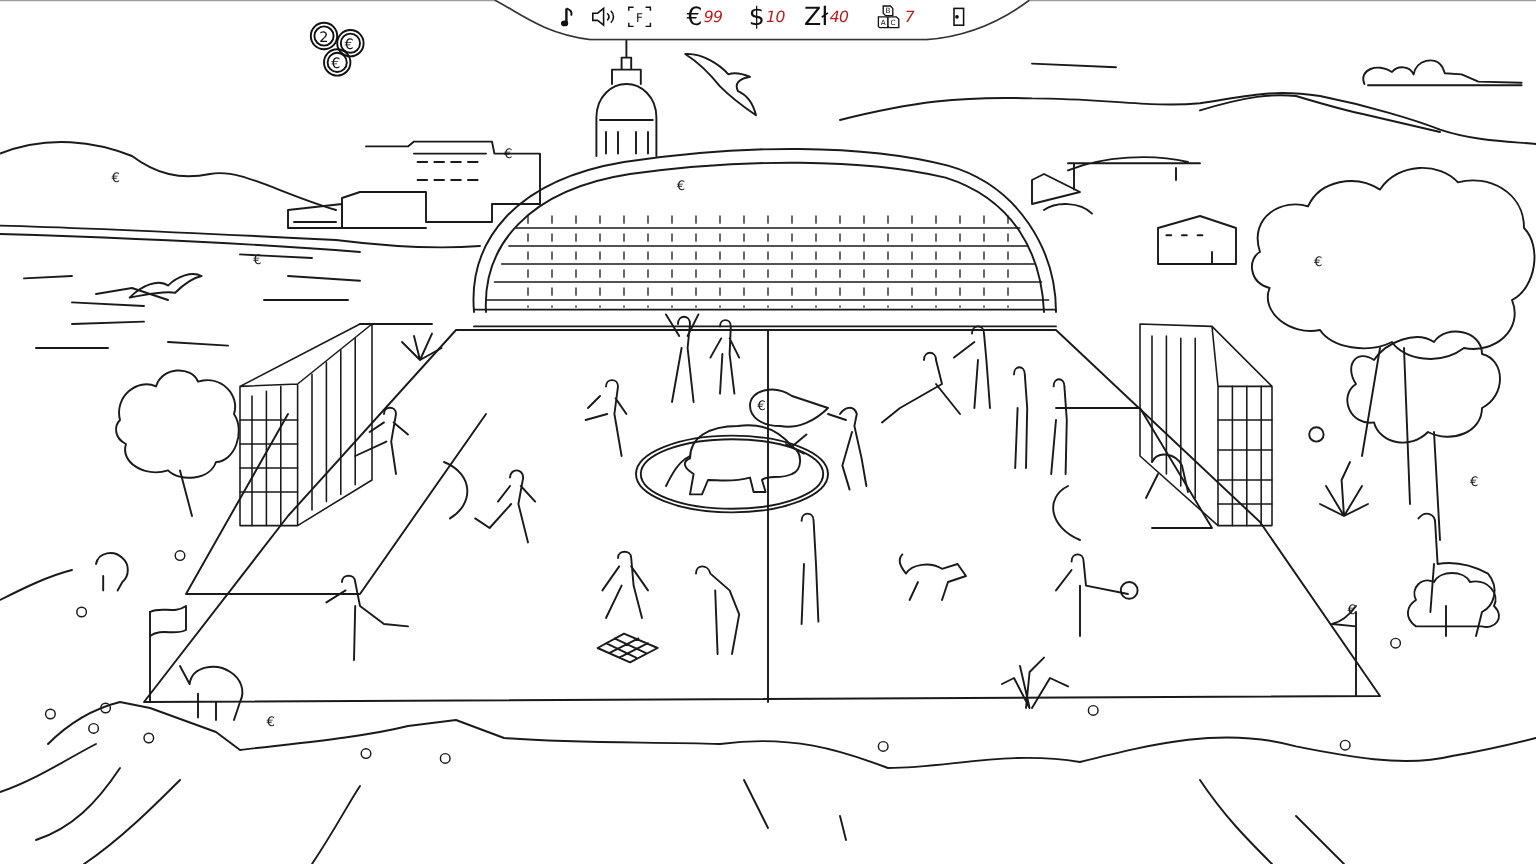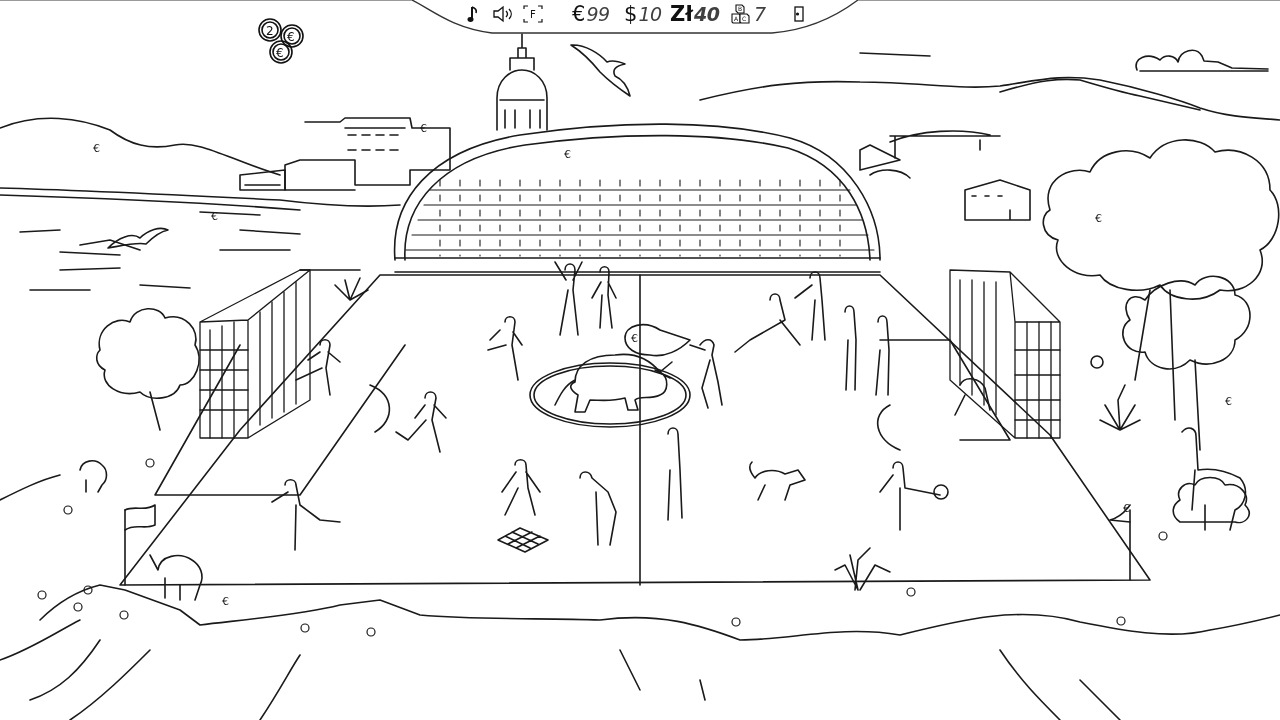--- a/index.html
+++ b/index.html
@@ -7,21 +7,21 @@
   .top-border { position: absolute; left: 0; top: 0; width: 1280px; height: 1px; background: #9a9a9a; }
   .scene { position: absolute; left: 0; top: 0; width: 1280px; height: 720px; }
   .scene svg { width: 1280px; height: 720px; display: block; }
   .title { position: absolute; left: 40px; top: 18px; color: #111; font-family: "DejaVu Sans", sans-serif; font-size: 40px; line-height: 44px; letter-spacing: -0.5px; font-weight: 400; }
   .title .line { display: block; white-space: nowrap; }
   .title .coins { position: absolute; left: 216px; top: -2px; width: 60px; height: 50px; }
   .hud { position: absolute; left: 412px; top: 0; width: 446px; height: 34px; }
   .hud svg.shape { position: absolute; left: 0; top: 0; width: 446px; height: 34px; }
   .hud-item { position: absolute; top: 2px; height: 24px; display: flex; align-items: center; color: #111; cursor: pointer; }
   .hud-item svg { display: block; }
-  .count { font-family: "DejaVu Sans", sans-serif; font-style: italic; font-size: 19px; color: #404040; letter-spacing: -0.5px; }
+  .count { font-family: "DejaVu Sans", sans-serif; font-style: italic; font-size: 13px; color: #b91c1c; letter-spacing: -0.5px; }
   .sym { font-family: "DejaVu Sans", sans-serif; font-size: 21px; color: #111; margin-right: 1px; }
 </style>
 </head>
 <body>
 
 <div class="top-border"></div>
 
 <div class="scene">
 <svg viewBox="0 0 1280 720" xmlns="http://www.w3.org/2000/svg" fill="none" stroke="#1a1a1a" stroke-width="1.6" stroke-linecap="round" stroke-linejoin="round">
 
@@ -207,21 +207,21 @@
   <div class="hud-item" style="left:160px;">
     <span class="sym">€</span>
     <span class="count">99</span>
   </div>
 
   <div class="hud-item" style="left:212px;">
     <span class="sym">$</span>
     <span class="count">10</span>
   </div>
 
-  <div class="hud-item" style="left:258px;font-weight:bold;">
+  <div class="hud-item" style="left:258px;">
     <span class="sym">Zł</span>
     <span class="count">40</span>
   </div>
 
   <div class="hud-item" style="left:318px;">
     <svg width="22" height="22" viewBox="0 0 22 22" fill="#fff" stroke="#111" stroke-width="1.1">
       <path d="M6 2 L12 2 L14 4 L14 10 L8 10 L6 8 Z"></path>
       <path d="M2 11 L9 11 L10 12 L10 20 L3 20 L2 19 Z"></path>
       <path d="M10 11 L17 11 L19 13 L19 20 L11 20 L10 19 Z"></path>
       <text x="4" y="18" font-size="6" fill="#111" stroke="none" font-family="DejaVu Sans, sans-serif">A</text>

